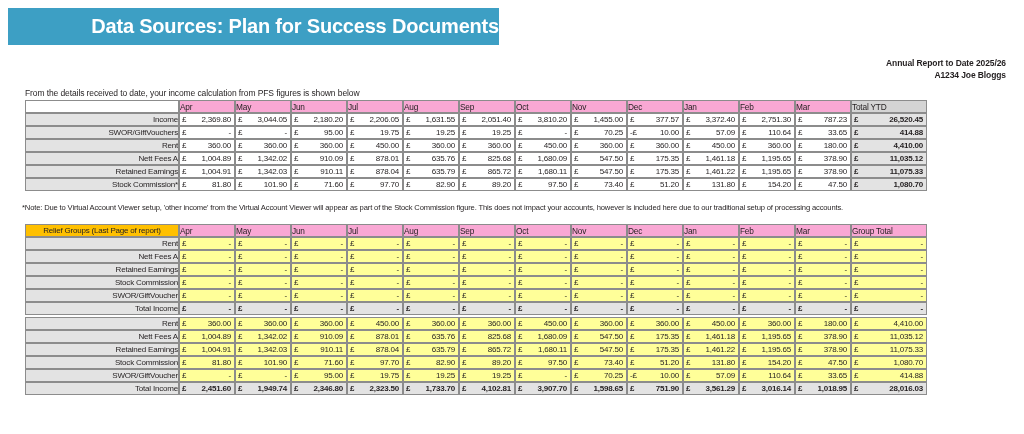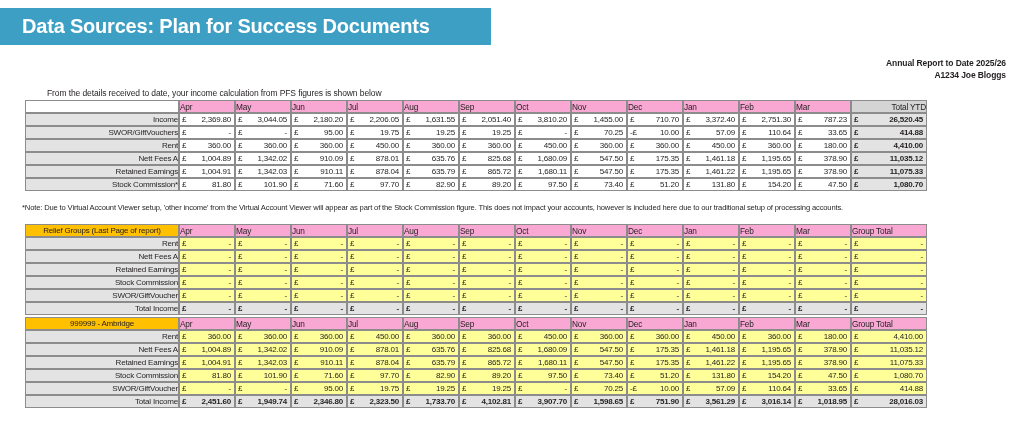--- a/index.html
+++ b/index.html
@@ -9,27 +9,28 @@
     height: 434px;
     background: #ffffff;
     font-family: "Liberation Sans", sans-serif;
     color: #231f20;
     overflow: hidden;
   }
 
   
   .banner {
     position: absolute;
-    left: 0;
+    left: 8px;
     top: 8px;
     width: 491px;
     height: 37px;
     background: #3d9fc4;
     display: flex;
     align-items: center;
+    justify-content: flex-end;
   }
   .banner-title {
     color: #ffffff;
     font-size: 20px;
     font-weight: bold;
     letter-spacing: -0.2px;
     padding-left: 22px;
     white-space: nowrap;
   }
 
@@ -46,21 +47,20 @@
   }
 
   
   .intro {
     position: absolute;
     left: 25px;
     top: 88px;
     font-size: 8.5px;
     letter-spacing: -0.1px;
     white-space: nowrap;
-    margin-left: 22px;
   }
 
   
   .footnote {
     position: absolute;
     left: 22px;
     top: 203px;
     font-size: 7.6px;
     letter-spacing: -0.15px;
     white-space: nowrap;
@@ -109,21 +109,21 @@
   
   .mhead {
     background: #f9a8d4;
     text-align: left;
     font-weight: bold;
     padding-left: 2px;
     font-size: 8.3px;
   }
   .thead-total {
     background: #d4d4d4;
-    text-align: right;
+    text-align: left;
     font-weight: bold;
     font-size: 8.3px;
     margin-left: 26px;
   }
 
   
   .money {
     background: #ffffff;
   }
   .money .cellwrap {
@@ -241,21 +241,21 @@
         </td>
         <td class="money cw ">
           <div class="cellwrap">
             <span class="cur">£</span>
             <span class="num">1,455.00</span>
           </div>
         </td>
         <td class="money cw ">
           <div class="cellwrap">
             <span class="cur">£</span>
-            <span class="num">710.70</span>
+            <span class="num">377.57</span>
           </div>
         </td>
         <td class="money cw ">
           <div class="cellwrap">
             <span class="cur">£</span>
             <span class="num">3,372.40</span>
           </div>
         </td>
         <td class="money cw ">
           <div class="cellwrap">
@@ -1189,36 +1189,20 @@
             <span class="num">-</span>
           </div>
         </td>
       </tr>
     </tbody>
 </table>
 
 <table class="gtable" id="table-group">
   <tbody>
       <tr>
-        <td class="lbl orange-head" style="background: rgb(255, 192, 0); text-align: center;">999999 - Ambridge</td>
-        <td class="mhead cw">Apr</td>
-        <td class="mhead cw">May</td>
-        <td class="mhead cw">Jun</td>
-        <td class="mhead cw">Jul</td>
-        <td class="mhead cw">Aug</td>
-        <td class="mhead cw">Sep</td>
-        <td class="mhead cw">Oct</td>
-        <td class="mhead cw">Nov</td>
-        <td class="mhead cw">Dec</td>
-        <td class="mhead cw">Jan</td>
-        <td class="mhead cw">Feb</td>
-        <td class="mhead cw">Mar</td>
-        <td class="mhead cwt">Group Total</td>
-      </tr>
-      <tr>
         <td class="lbl ">Rent</td>
         <td class="money cw yellowcell">
           <div class="cellwrap">
             <span class="cur">£</span>
             <span class="num">360.00</span>
           </div>
         </td>
         <td class="money cw yellowcell">
           <div class="cellwrap">
             <span class="cur">£</span>

